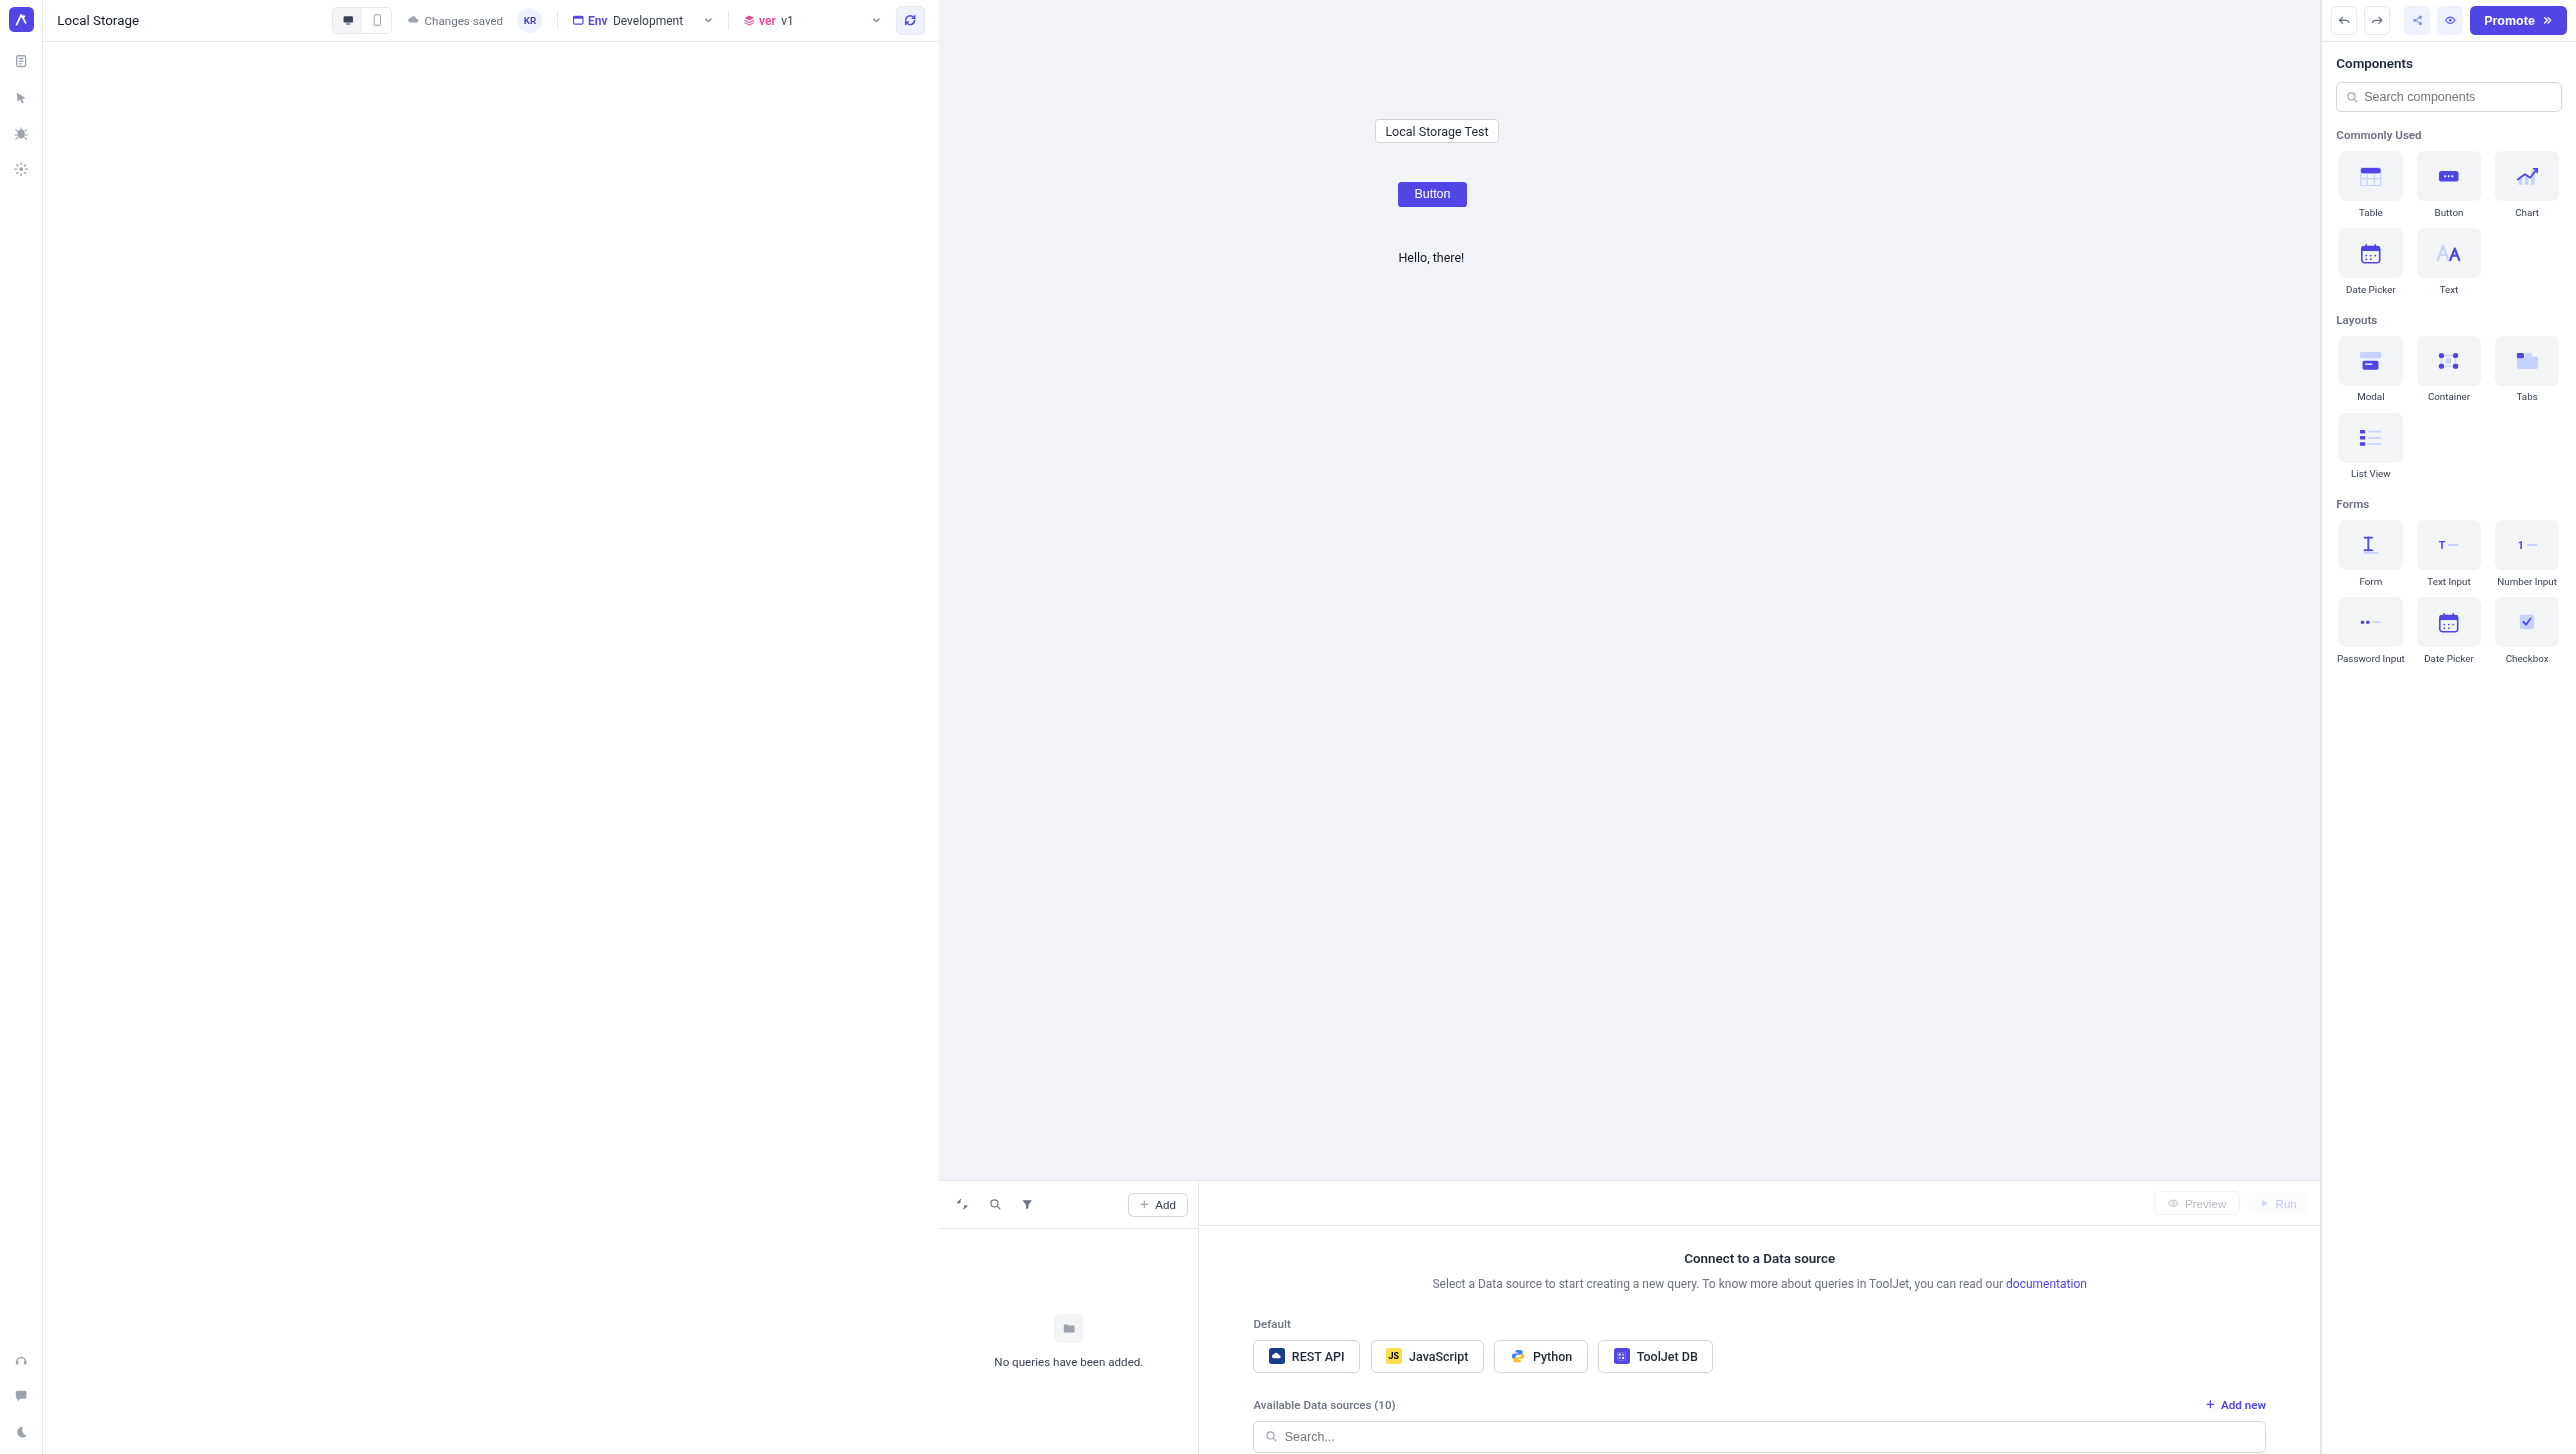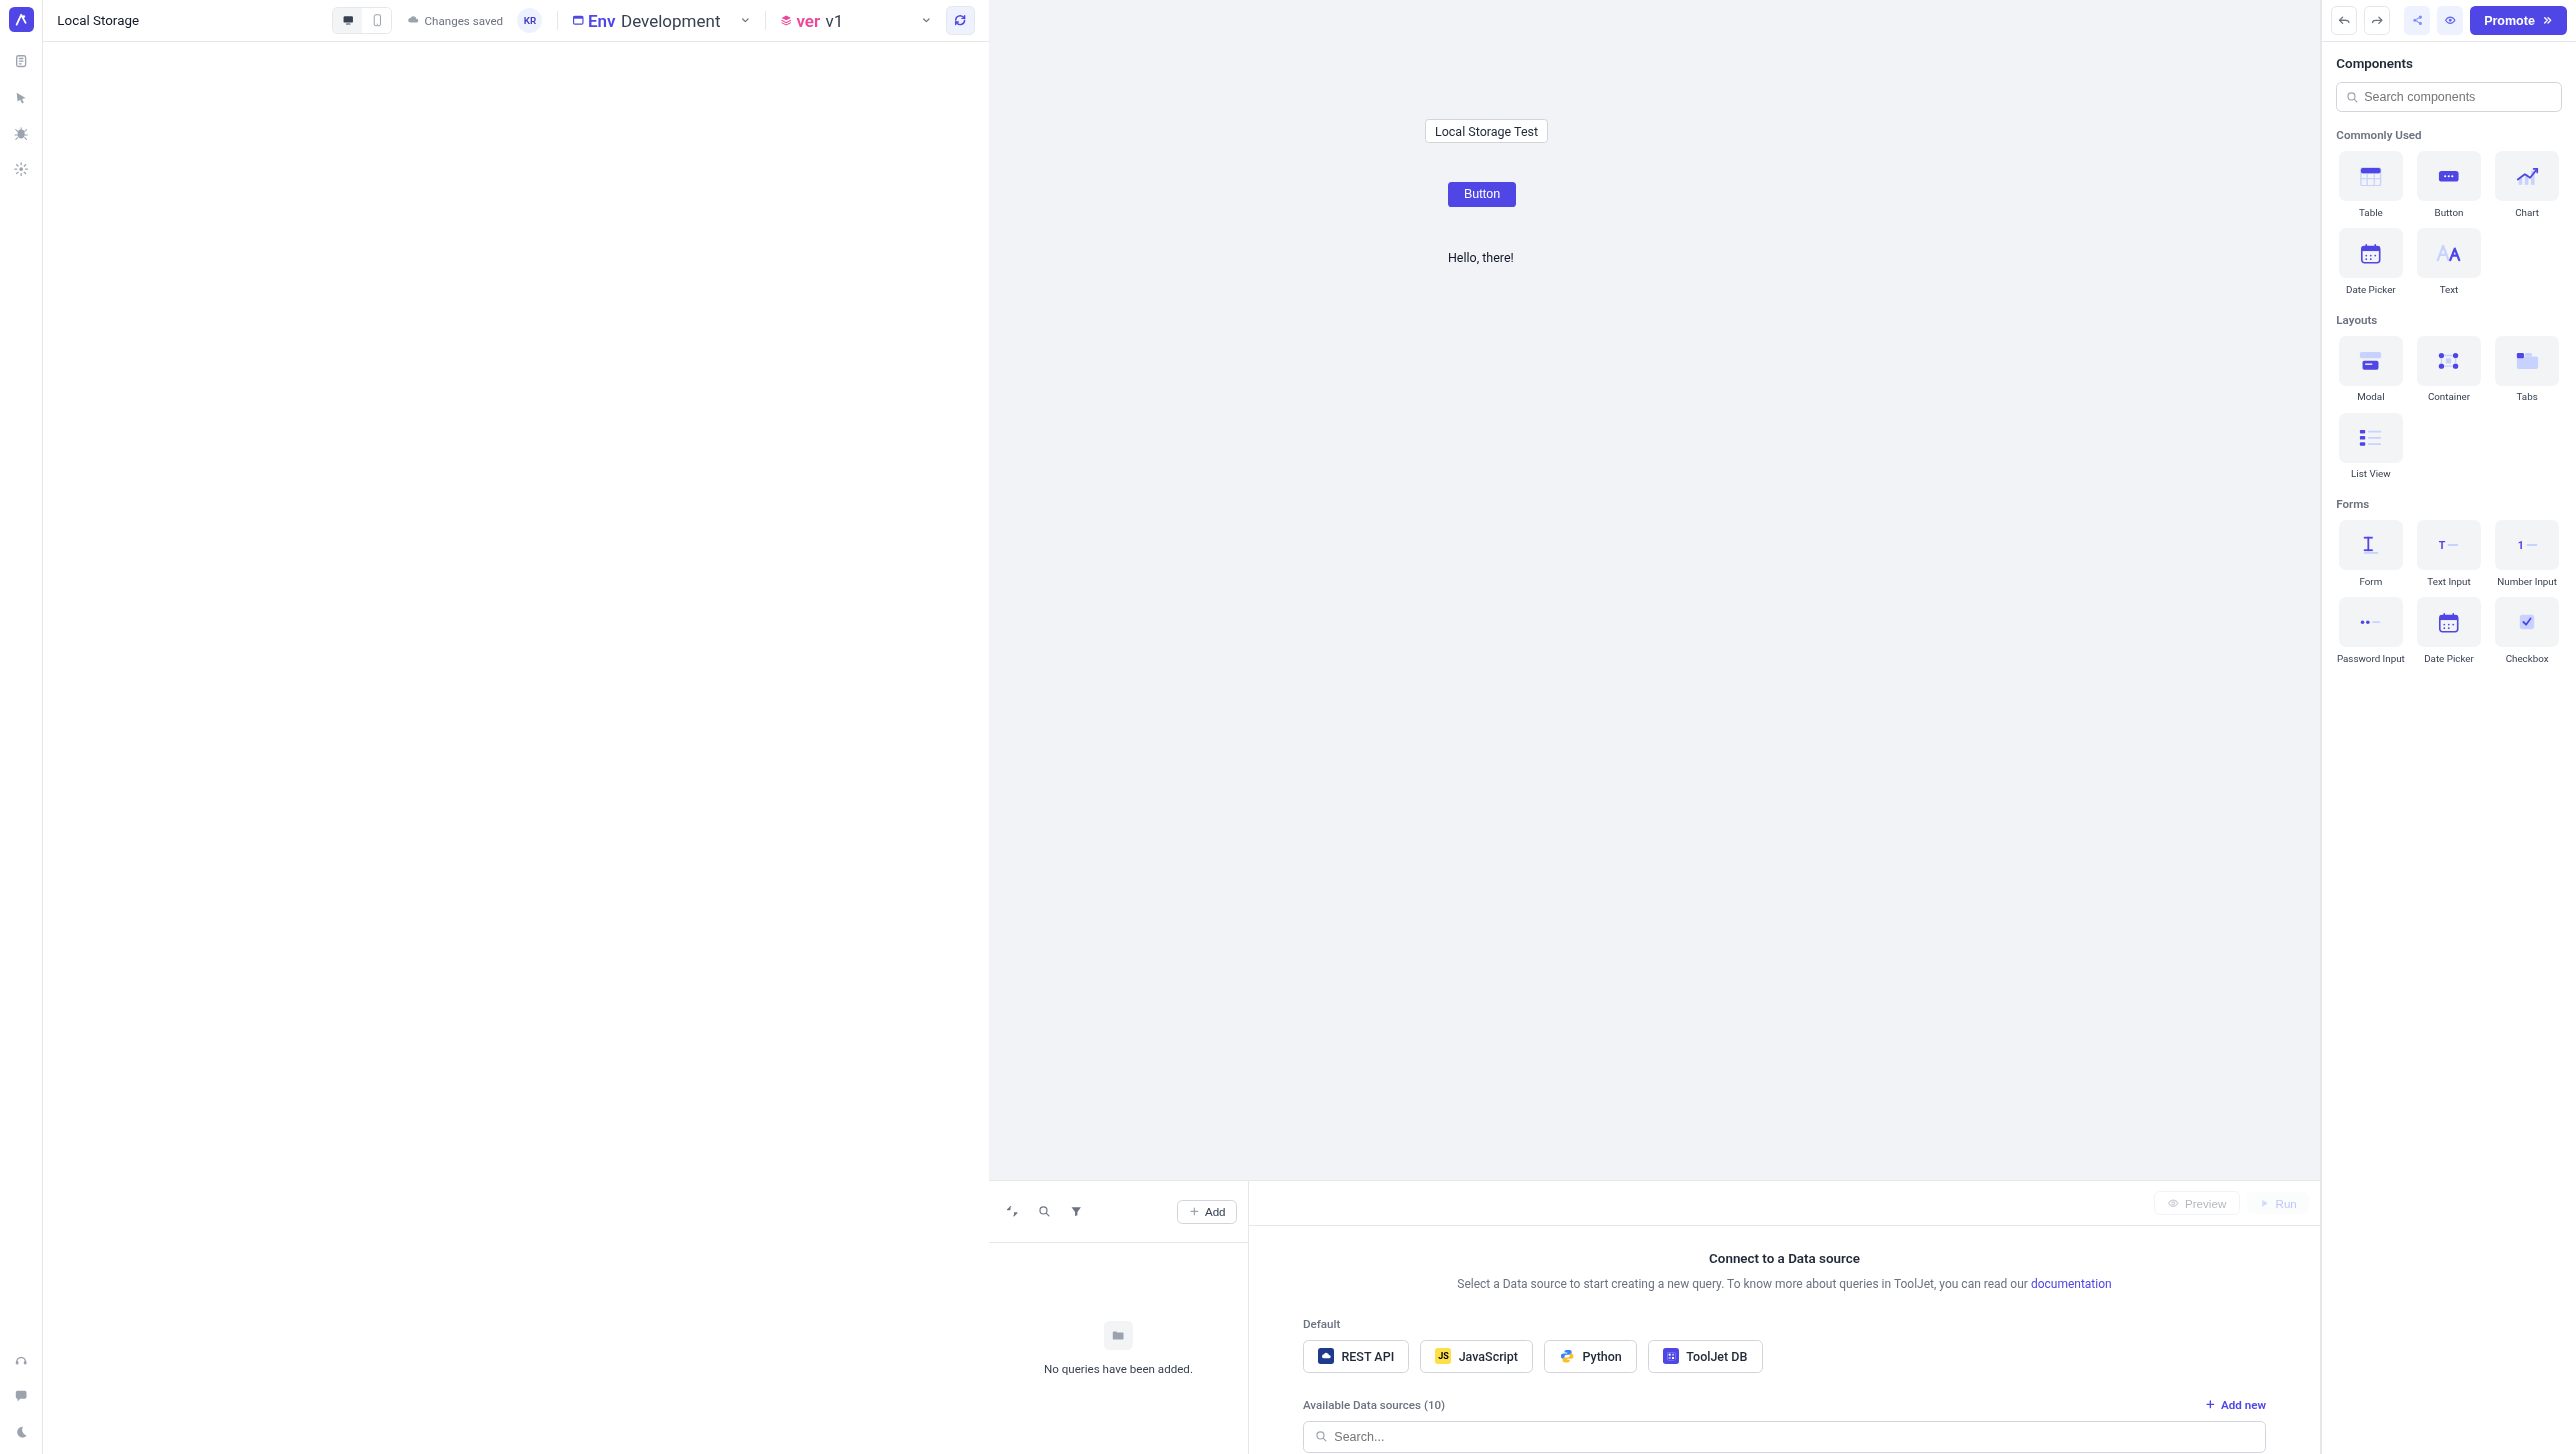--- a/index.html
+++ b/index.html
@@ -50,21 +50,21 @@
     display:flex;align-items:center;justify-content:center; color:#6b7280;
   }
   .device-toggle button.active { background:#f3f4f6; color:#111827; }
   .save-status { color:#6b7280; font-size:11.6px; display:flex; align-items:center; gap:5.4px; margin-left:auto;}
   .avatar-chip {
     width:25px;height:25px;border-radius:50%;background:#eef2ff;color:#4338ca;
     display:flex;align-items:center;justify-content:center;font-size:9.8px;font-weight:600;
   }
   .topbar-sep { width:0.9px; height:19.7px; background:#e5e7eb; }
   .env-selector, .ver-selector {
-    display:flex;align-items:center;gap:5.4px;font-size:17px;cursor:pointer;color:#374151;
+    display:flex;align-items:center;gap:5.4px;font-size:12px;cursor:pointer;color:#374151;
   }
   .env-selector .tag { color:#4f46e5; font-weight:600; display:flex;align-items:center;gap:3.6px;}
   .ver-selector .tag { color:#ec4899; font-weight:600; display:flex;align-items:center;gap:3.6px;}
   .refresh-btn {
     width:29px;height:29px;border:0.9px solid #e5e7eb;border-radius:5.4px;background:#eef2ff;
     display:flex;align-items:center;justify-content:center;cursor:pointer;color:#4f46e5;
   }
 
   
   .canvas-area { flex:1; display:flex; flex-direction:column; }
@@ -83,21 +83,21 @@
     position:absolute; left:459px; top:250px; font-size:12.5px; color:#111827;
   }
 
   .query-panel {
     height: 274px; border-top:0.9px solid #e5e7eb; display:flex; background:#fff;
   }
   .query-left {
     width: 260px; border-right:0.9px solid #e5e7eb; display:flex; flex-direction:column;
   }
   .query-toolbar {
-    height:62px; border-bottom:0.9px solid #e5e7eb; display:flex; align-items:center;
+    height:48px; border-bottom:0.9px solid #e5e7eb; display:flex; align-items:center;
     padding:0 10.7px; gap:7.2px;
   }
   .icon-btn {
     width:25px;height:25px;border:none;background:transparent;color:#6b7280;cursor:pointer;
     display:flex;align-items:center;justify-content:center;border-radius:3.6px;
   }
   .add-btn {
     margin-left:auto; border:0.9px solid #d1d5db;border-radius:5.4px;background:#fff;
     padding:4.5px 10.7px;display:flex;align-items:center;gap:5.4px;font-size:11.6px;color:#374151;cursor:pointer;
   }

